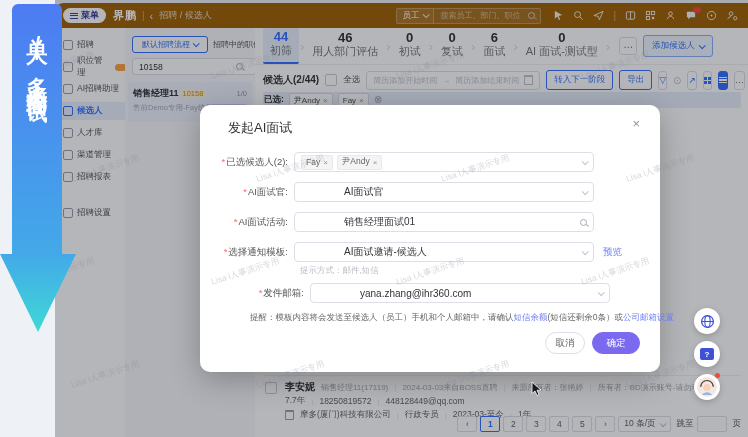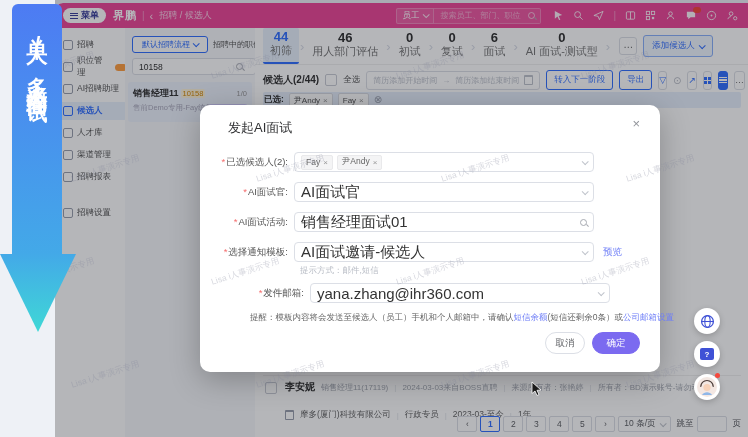--- a/index.html
+++ b/index.html
@@ -1,20 +1,20 @@
 <!DOCTYPE html>
 <html><head>
 <meta charset="utf-8">
 <style>
   html,body{margin:0;padding:0;}
   body{font-family:"Liberation Sans","DejaVu Sans",sans-serif;background:#e9edf4;}
   .stage{position:relative;width:748px;height:437px;overflow:hidden;background:#eef1f6;}
   
   .window{position:absolute;left:55px;top:3px;right:0;bottom:0;background:#f4f6fa;border-radius:8px 0 0 0;overflow:hidden;}
-  .navbar{position:absolute;left:0;top:0;right:0;height:25px;background:#ec4899;border-radius:8px 0 0 0;display:flex;align-items:center;}
+  .navbar{position:absolute;left:0;top:0;right:0;height:25px;background:#a16207;border-radius:8px 0 0 0;display:flex;align-items:center;}
   .menu-pill{display:flex;align-items:center;gap:3px;background:#fff;border-radius:9px;height:15px;padding:0 7px;margin-left:8px;}
   .menu-bars{display:inline-block;width:8px;}
   .menu-bars i{display:block;height:1px;background:#3b3f9c;margin:1.5px 0;}
   .menu-pill span{font-size:9px;color:#3b3f9c;font-weight:bold;}
   .logo{color:#fff;font-weight:bold;font-size:11px;margin-left:7px;letter-spacing:1px;}
   .nav-div{color:rgba(255,255,255,.4);font-size:10px;margin:0 5px;}
   .nav-back{color:rgba(255,255,255,.8);font-size:11px;}
   .breadcrumb{color:rgba(255,255,255,.75);font-size:9px;margin-left:6px;}
   .nav-search{display:flex;align-items:center;margin-left:auto;}
   .scope{display:flex;align-items:center;gap:4px;background:rgba(255,255,255,.14);border:1px solid rgba(255,255,255,.25);border-radius:2px 0 0 2px;height:14px;padding:0 5px;color:#fff;font-size:8.5px;}
@@ -97,21 +97,21 @@
   .jump-input{width:24px;height:12px;border:1px solid #dcdfe6;border-radius:2px;font-size:8.5px;text-align:center;outline:none;}
   
   .overlay{position:absolute;left:55px;top:0;right:0;bottom:0;background:rgba(10,12,24,.30);z-index:10;}
   .modal{position:absolute;left:200px;top:105px;width:460px;height:267px;background:#fff;border-radius:10px;box-shadow:0 8px 30px rgba(0,0,0,.25);z-index:20;}
   .m-title{position:absolute;left:28px;top:14px;font-size:13px;font-weight:normal;color:#303133;}
   .m-close{position:absolute;right:20px;top:12px;font-size:13px;color:#909399;line-height:14px;}
   .frow{position:absolute;left:0;display:flex;align-items:center;}
   .flabel{width:88px;text-align:right;font-size:9.5px;color:#555;flex:0 0 auto;}
   .req{color:#f56c6c;margin-right:1px;}
   .fctl{position:relative;margin-left:6px;width:300px;height:20px;border:1px solid #dcdfe6;border-radius:4px;background:#fff;display:flex;align-items:center;gap:4px;padding:0 6px;box-sizing:border-box;}
-  .fctl .val{font-size:15px;color:#333;}
+  .fctl .val{font-size:10px;color:#333;margin-left:43px;}
   .fctl .tail{position:absolute;right:6px;top:7px;}
   .mtag{display:flex;align-items:center;gap:3px;background:#f4f4f5;border:1px solid #e9e9eb;border-radius:2px;font-size:8.5px;color:#666;padding:0 4px;height:13px;}
   .mtag .x{color:#999;font-size:8px;}
   .plink{font-size:9.5px;color:#6e7ef7;margin-left:9px;}
   .fhint{position:absolute;left:100px;font-size:8.5px;color:#b9bdc6;}
   .note{position:absolute;left:50px;top:207px;font-size:8.5px;color:#666;white-space:nowrap;}
   .note a{color:#6e7ef7;text-decoration:none;}
   .m-btn{position:absolute;height:20px;border-radius:11px;font-size:9.5px;display:flex;align-items:center;justify-content:center;}
   .btn-cancel{left:345px;top:227px;width:38px;background:#fff;border:1px solid #dcdfe6;color:#606266;}
   .btn-ok{left:392px;top:227px;width:46px;background:#7b6af0;color:#fff;border:1px solid #7b6af0;}
@@ -360,20 +360,27 @@
         <span class="cb" style="position:absolute;left:2px;top:4px;"></span>
         <div class="cand-line1">
           <span class="cand-name">李安妮</span>
           <span class="meta">销售经理11(17119)</span>
           <span class="msep">|</span>
           <span class="meta">2024-03-03来自BOSS直聘</span>
           <span class="msep">|</span>
           <span class="meta">来源所有者：张艳婷</span>
           <span class="msep">|</span>
           <span class="meta">所有者：BD演示账号-请勿动</span>
+        </div>
+        <div class="cand-line2">
+          <span>7.7年</span>
+          <span class="msep">|</span>
+          <span>18250819572</span>
+          <span class="msep">|</span>
+          <span>448128449@qq.com</span>
         </div>
         <div class="cand-line3">
           <span class="bld"></span>
           <span>摩多(厦门)科技有限公司</span>
           <span class="msep">|</span>
           <span>行政专员</span>
           <span class="msep">|</span>
           <span>2023-03-至今</span>
           <span class="msep">|</span>
           <span>1年</span>

